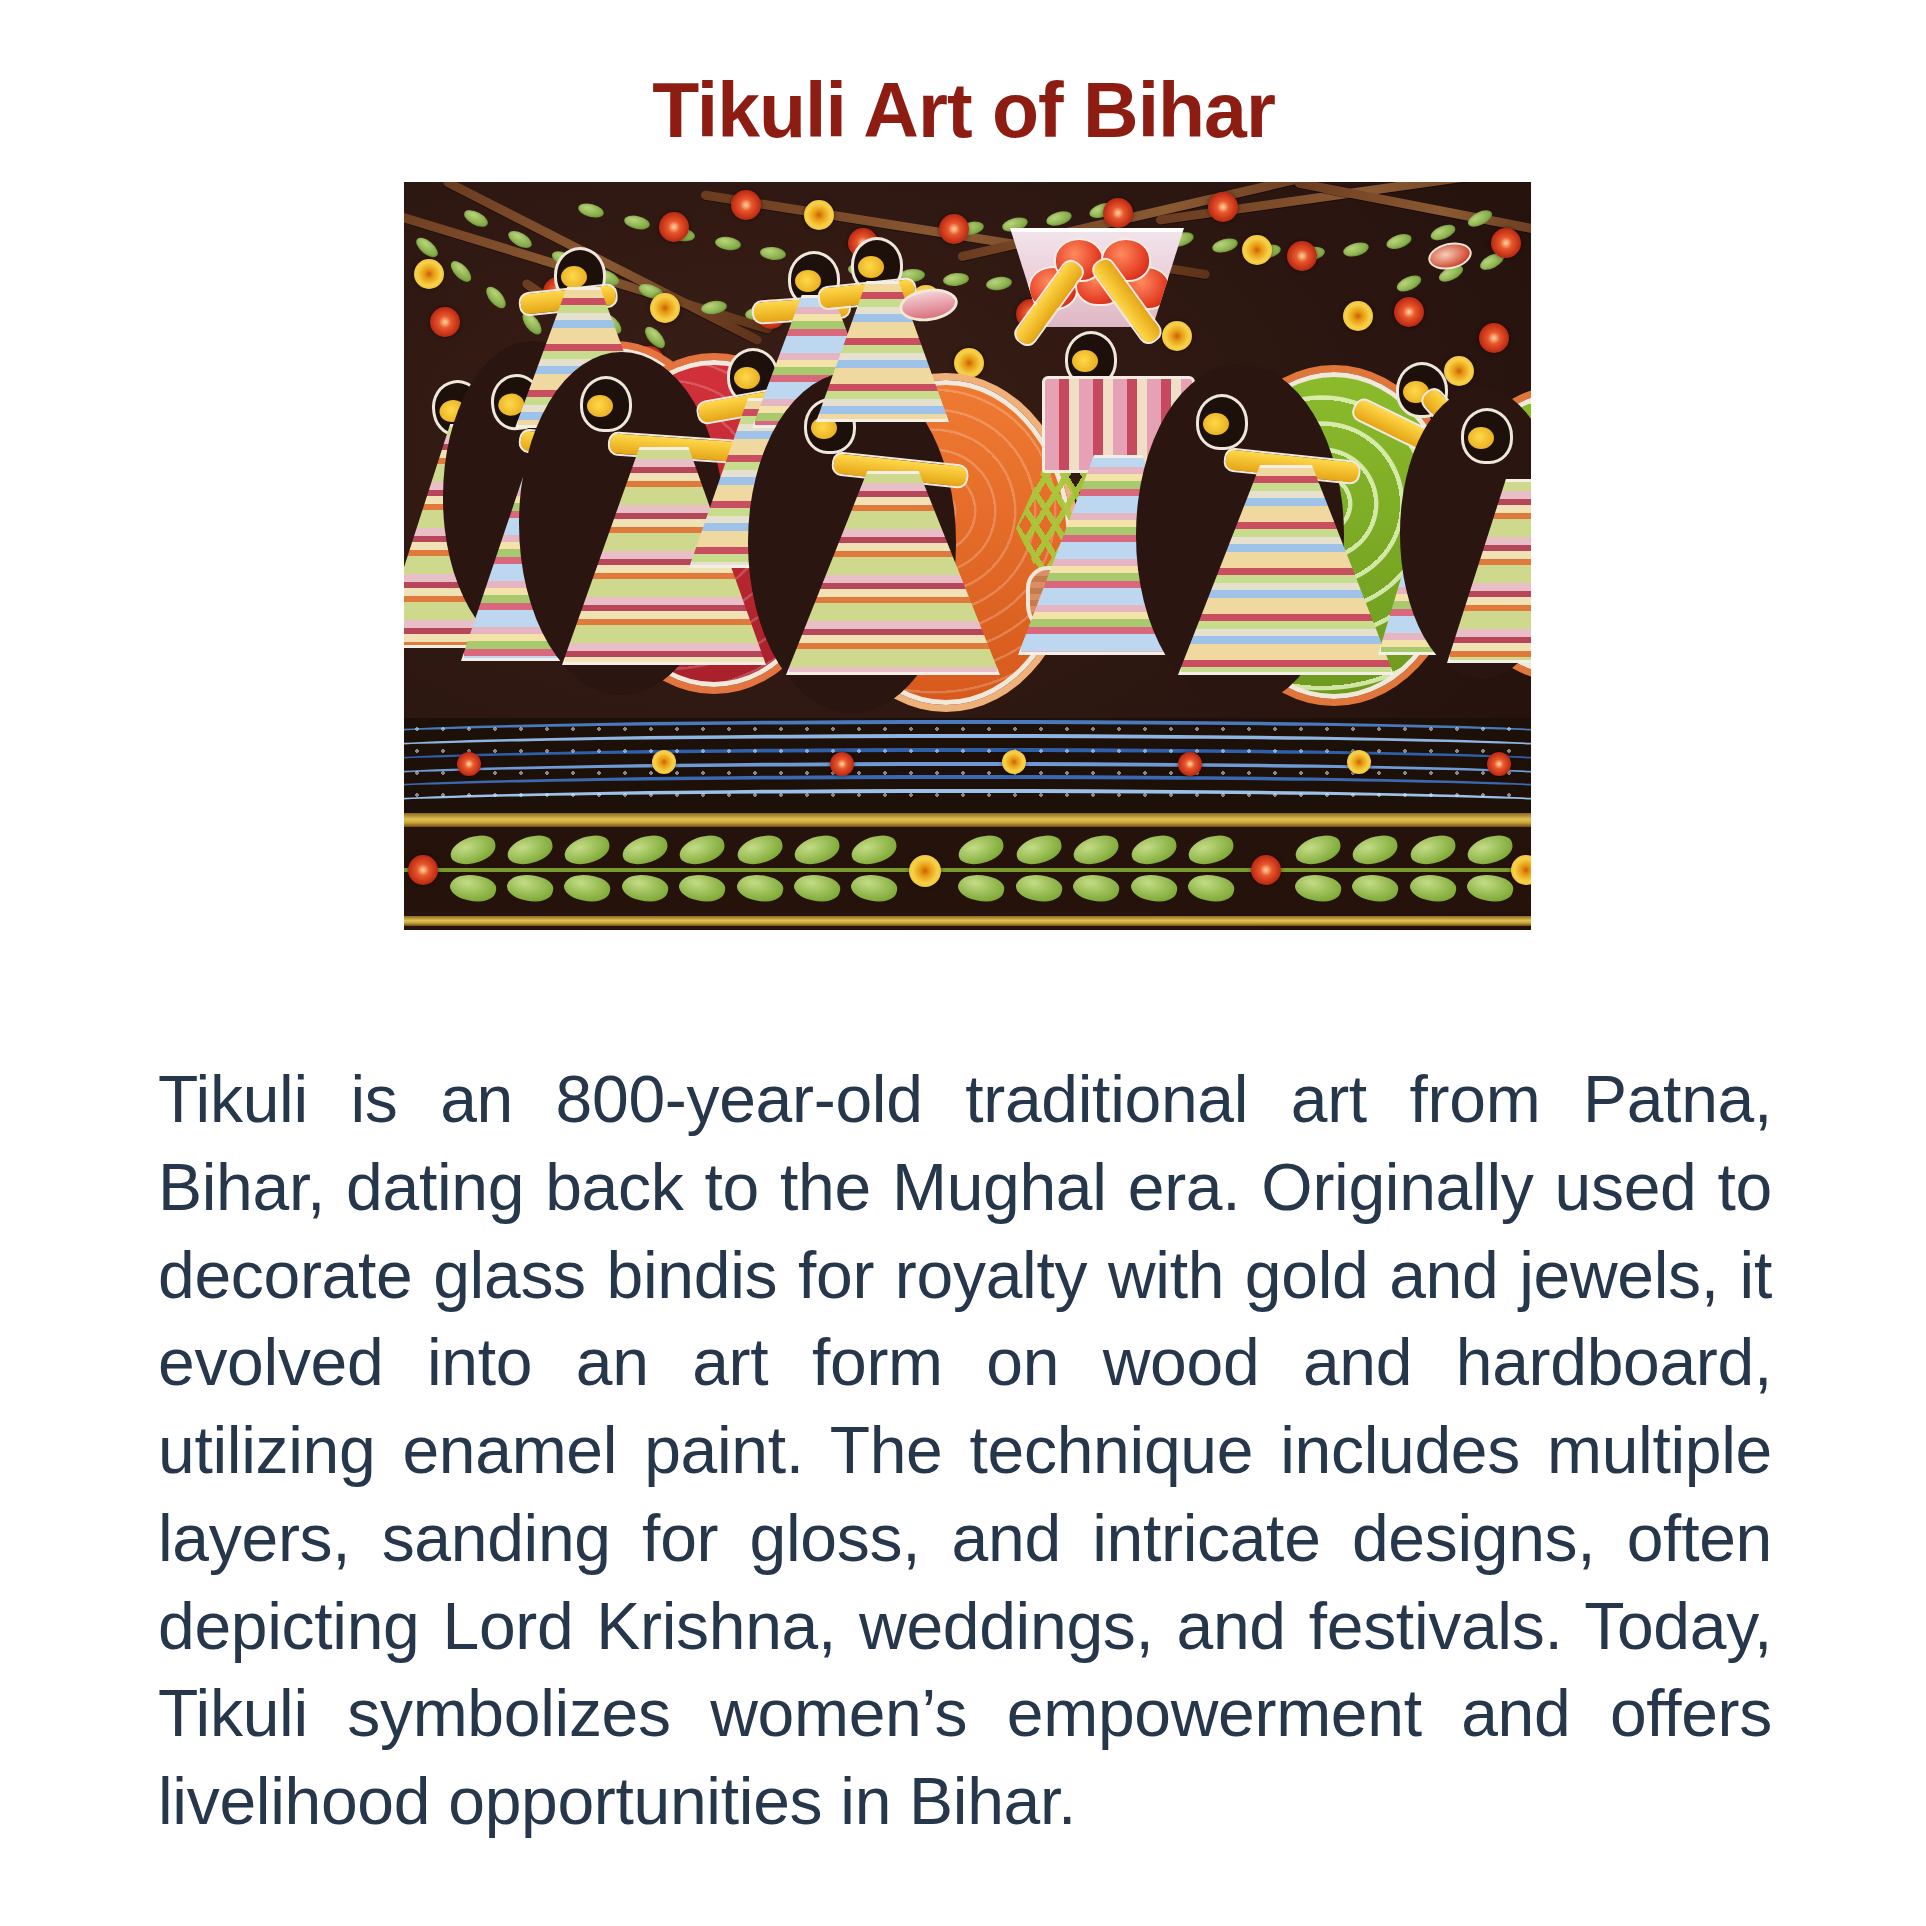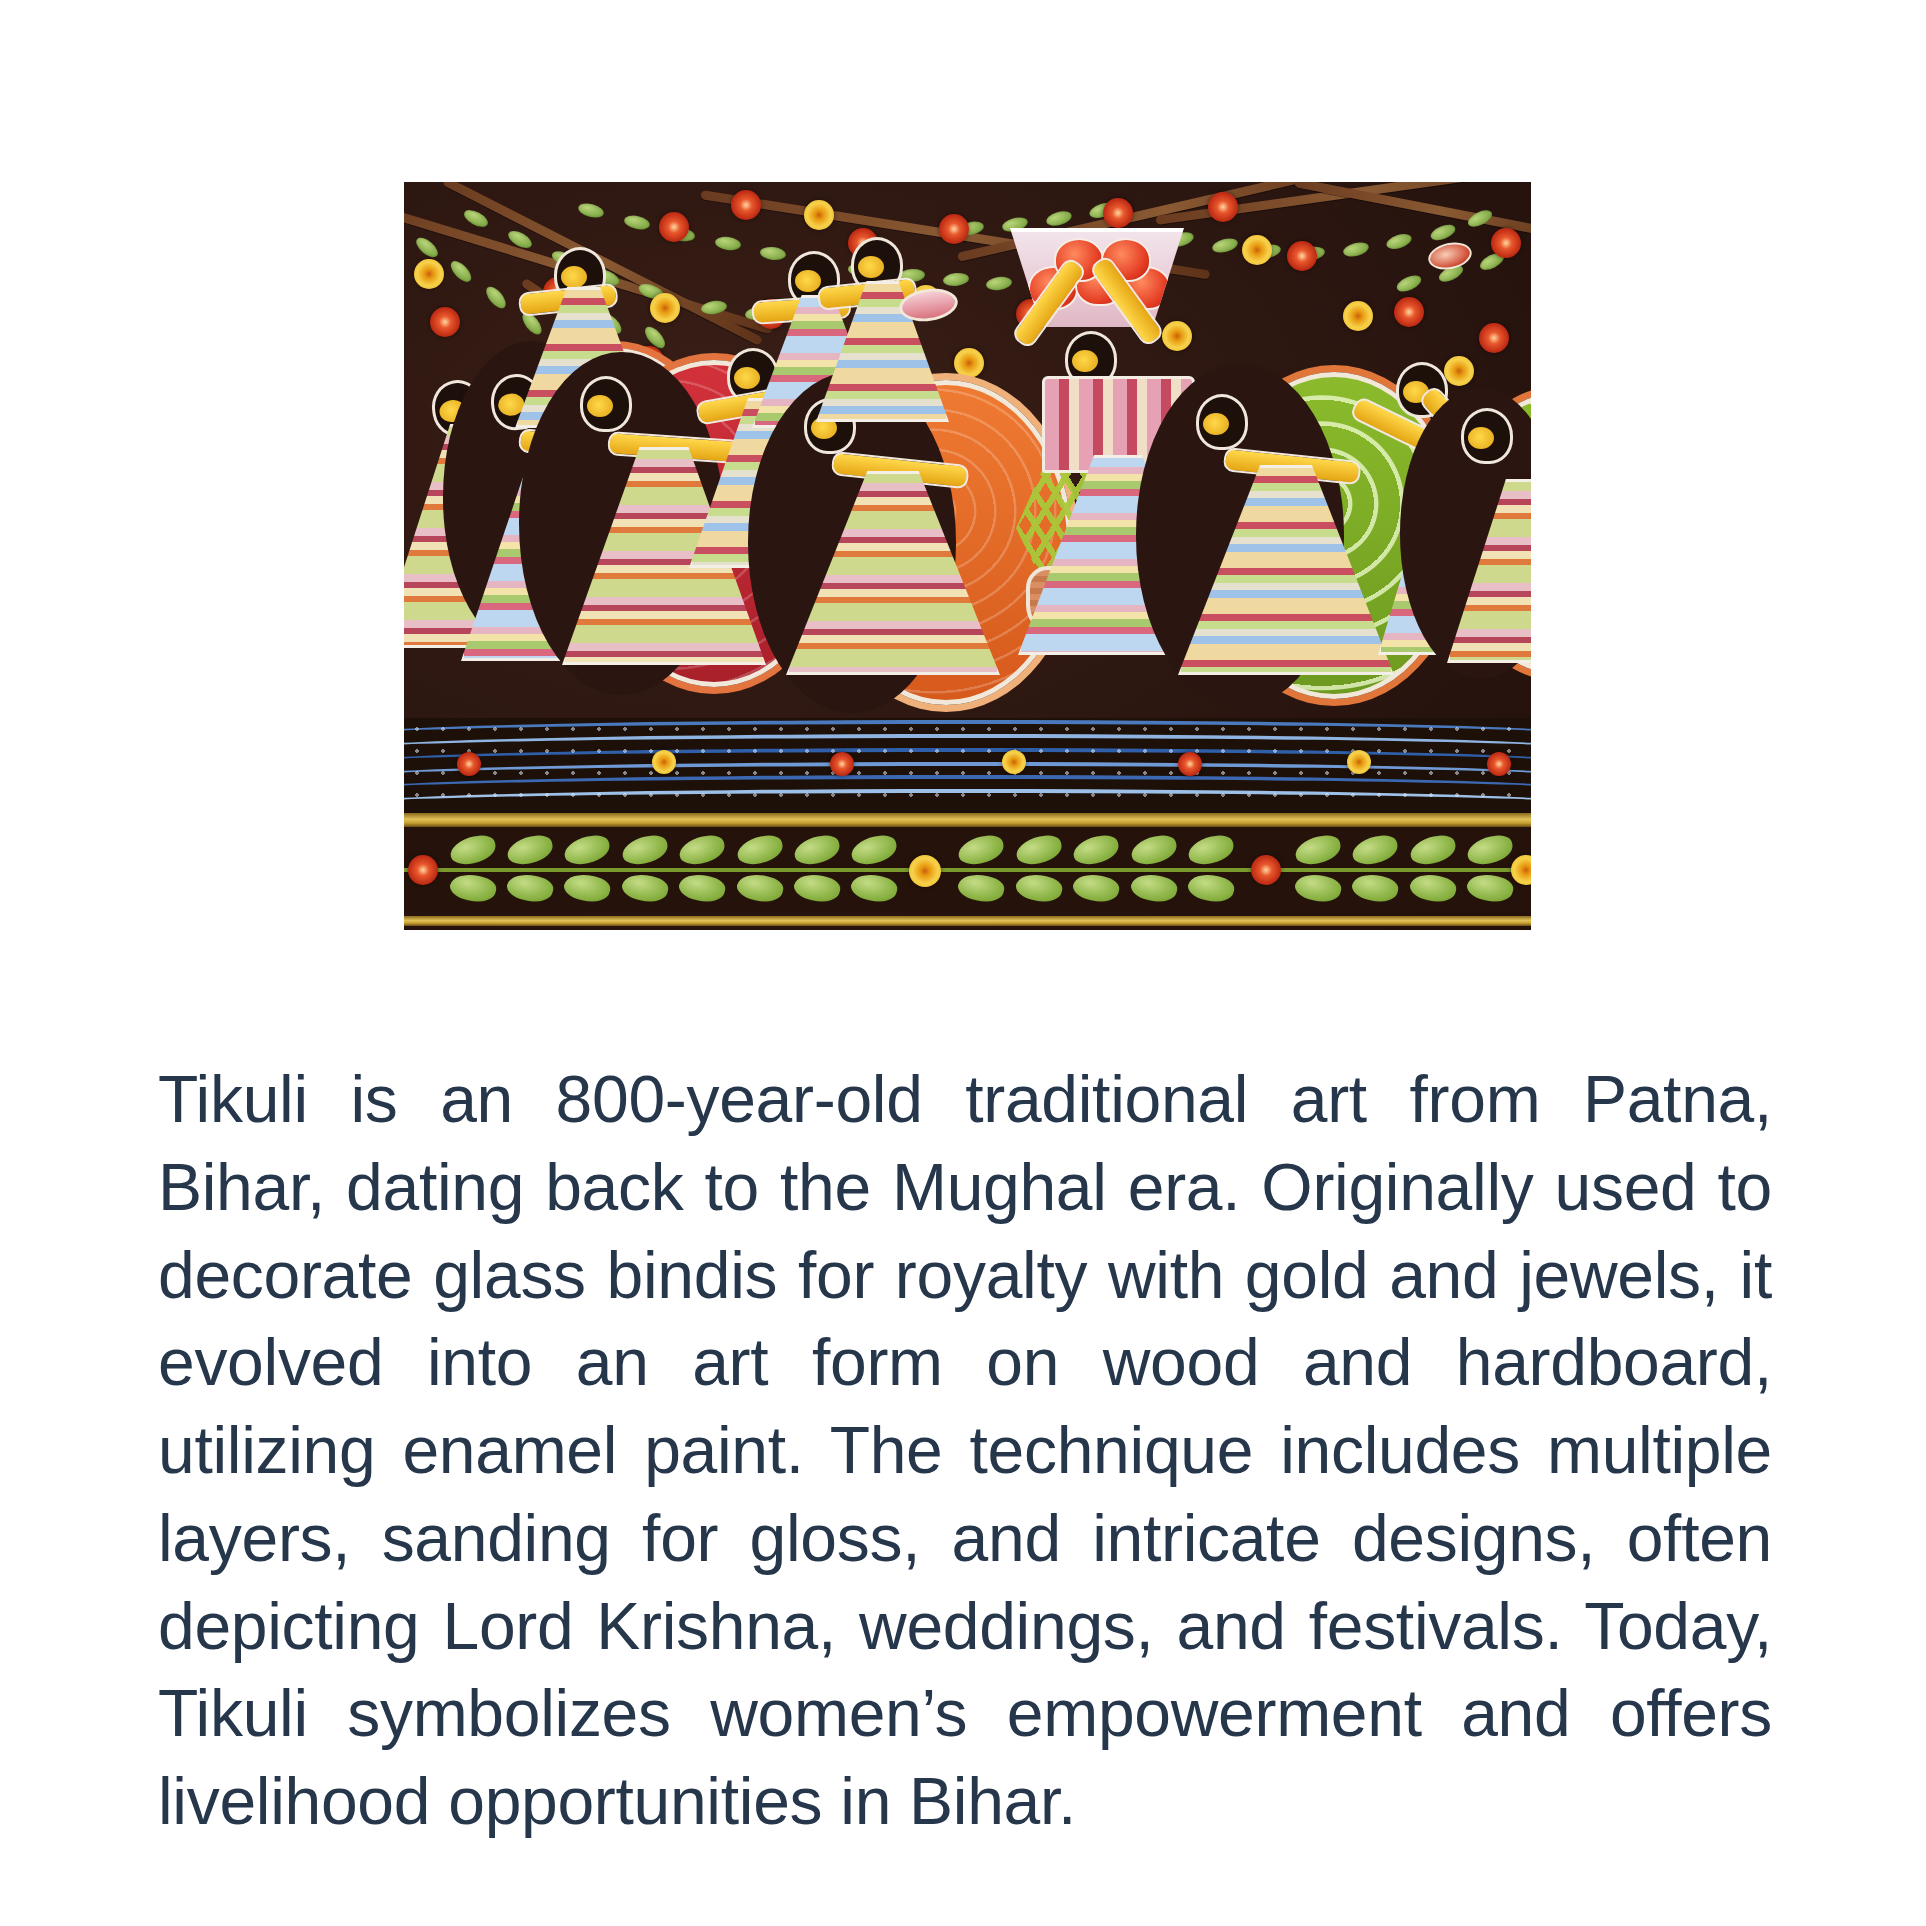--- a/index.html
+++ b/index.html
@@ -198,20 +198,21 @@
     text-align:justify;
     text-justify:inter-word;
     letter-spacing:-0.3px;
   }
 </style>
 </head>
 <body>
 
 <div class="page">
 
+  <h1 class="title">Tikuli Art of Bihar</h1>
 
   <div class="art-wrap" aria-label="Tikuli painting of a procession of women in colourful striped skirts and crescent veils carrying fruit baskets and pots, under a flowering vine border, above a blue river band and a green leaf border">
     <div class="art">
       <div class="board"></div>
 
       <div class="vine-top">
         <div class="branch" style="left:-30px;top:22px;width:416px;transform:rotate(17deg);"></div>
         <div class="branch" style="left:40px;top:-6px;width:356px;transform:rotate(27deg);"></div>
         <div class="branch" style="left:297px;top:8px;width:515px;transform:rotate(9deg);"></div>
         <div class="branch" style="left:554px;top:71px;width:426px;transform:rotate(-13deg);"></div>

